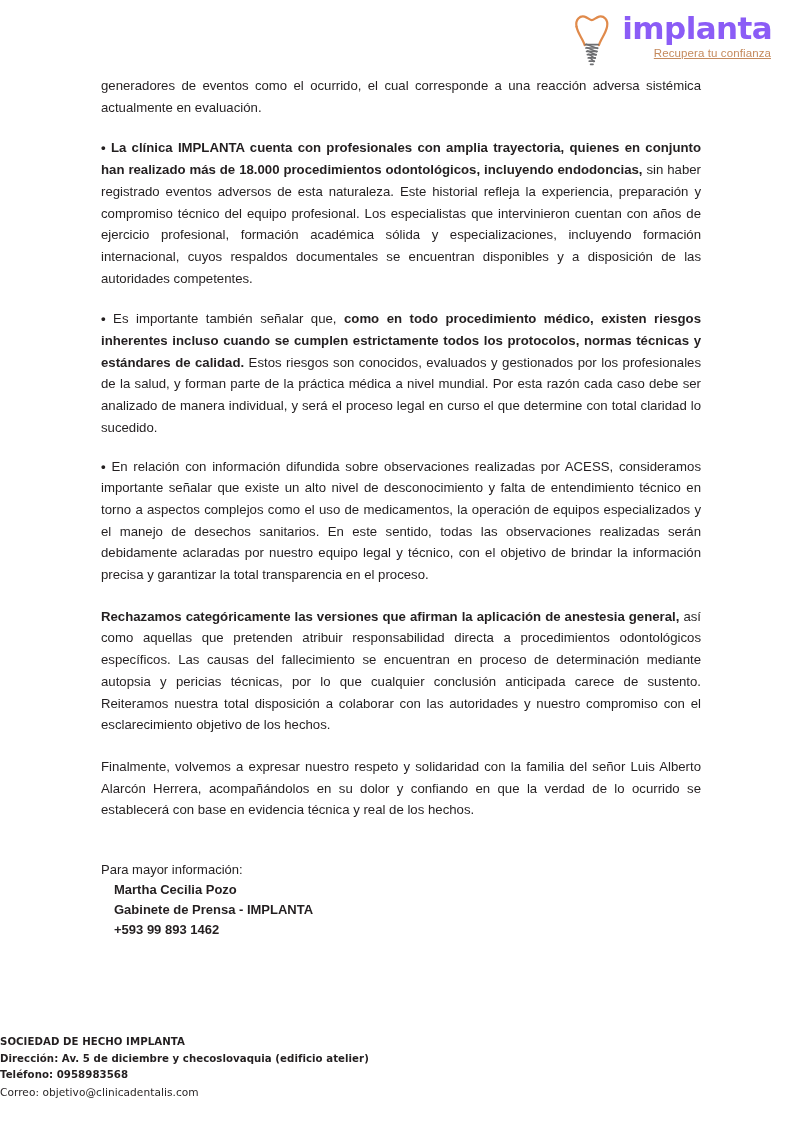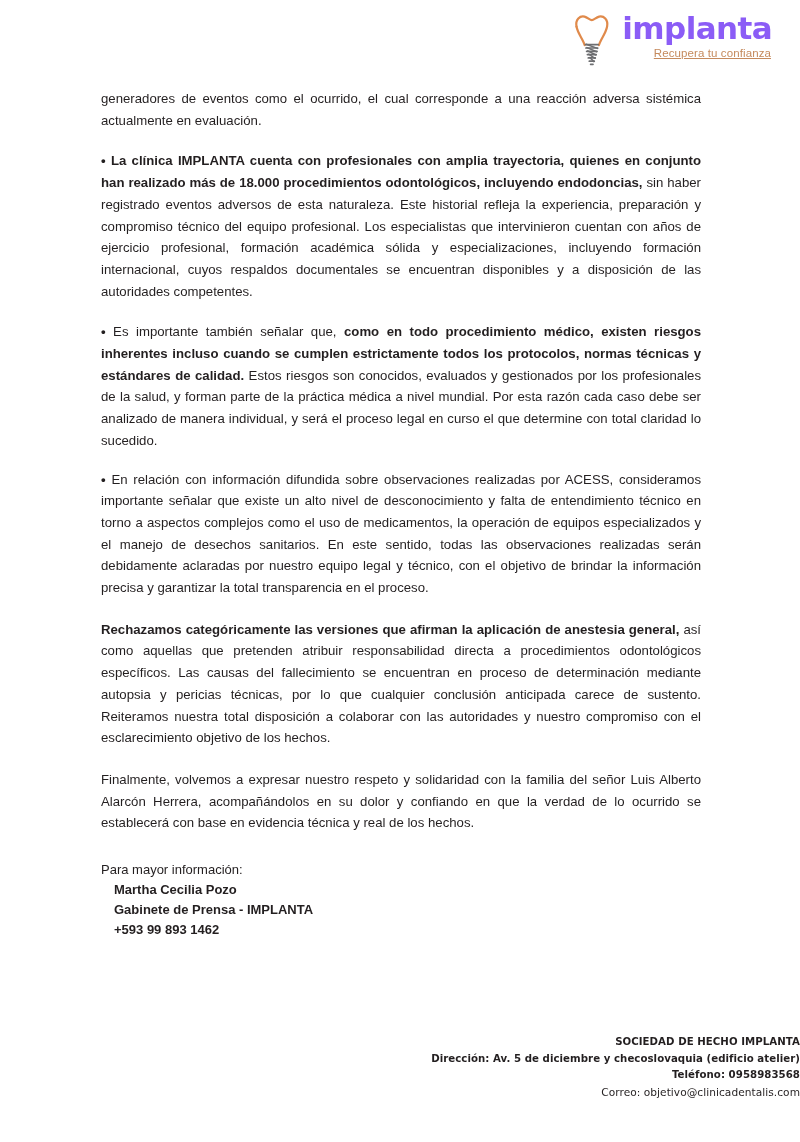--- a/index.html
+++ b/index.html
@@ -53,21 +53,21 @@
     letter-spacing: 0.1px;
     margin-top: 3px;
     margin-right: 1px;
     text-decoration: underline;
   }
 
   
   .content {
     position: absolute;
     left: 101px;
-    top: 88px;
+    top: 75px;
     width: 600px;
   }
   .para {
     font-size: 13.2px;
     line-height: 21.7px;
     text-align: justify;
     text-justify: inter-word;
     margin: 0 0 17px 0;
     color: #231f20;
     hyphens: none;
@@ -94,24 +94,24 @@
     width: 600px;
     font-size: 13px;
     line-height: 20px;
   }
   .contact .lead { font-weight: 400; color: #231f20; }
   .contact .strong { font-weight: 700; color: #231f20; padding-left: 13px; }
 
   
   .footer {
     position: absolute;
-    left: 16px;
+    left: 0;
     right: 0;
     top: 1034px;
-    text-align: right;
+    text-align: left;
     font-family: "DejaVu Sans", sans-serif;
     color: #231f20;
   }
   .footer-line {
     font-size: 10.2px;
     line-height: 16.5px;
     font-weight: 700;
     letter-spacing: 0.05px;
   }
   .footer-line.regular {

